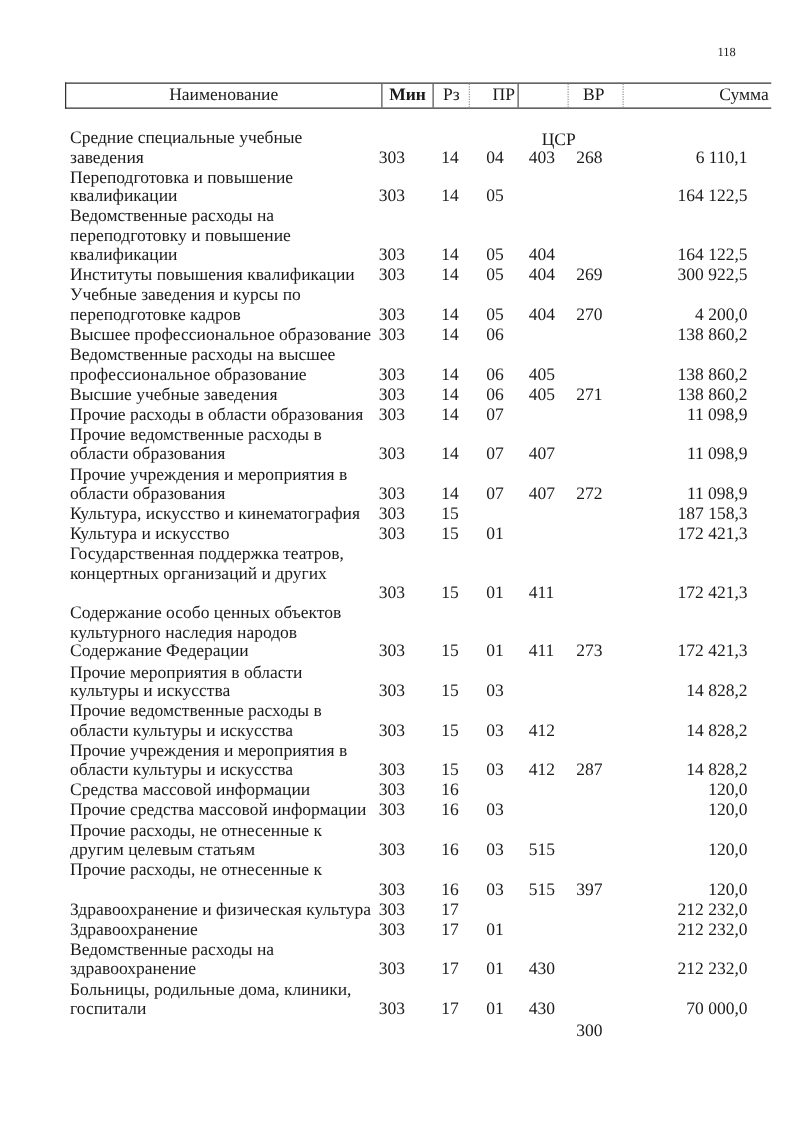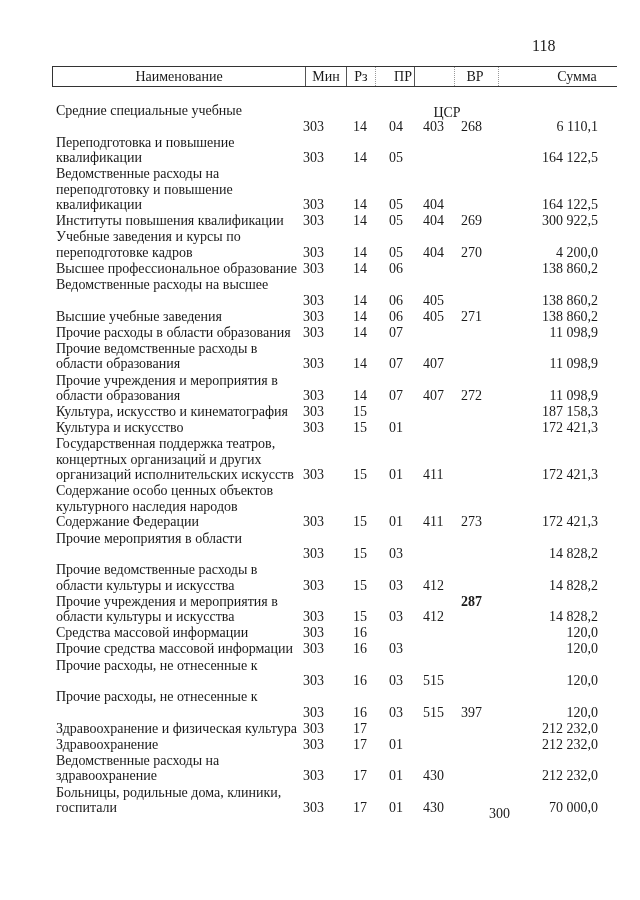--- a/index.html
+++ b/index.html
@@ -2,22 +2,22 @@
 <html><head>
 <meta charset="utf-8">
 <style>
   html, body { margin: 0; padding: 0; background: #ffffff; }
   body {
     width: 640px; height: 900px; position: relative; overflow: hidden;
     font-family: "Liberation Serif", "DejaVu Serif", serif;
     color: #1a1a1a;
   }
   .page-number {
-    position: absolute; left: 532px; top: 37px;
-    font-size: 16px;
+    position: absolute; left: 574px; top: 37px;
+    font-size: 10px;
   }
   .header {
     position: absolute; left: 52px; top: 66px; width: 564px; height: 19px;
     border-top: 1px solid #333; border-bottom: 1px solid #333; border-left: 1px solid #333;
     font-size: 14px;
   }
   .header .cell { position: absolute; top: 0; height: 19px; line-height: 19px; text-align: center; }
   .header .sep { position: absolute; top: 0; height: 19px; border-left: 1px solid #555; }
   .header .sep.light { border-left: 1px dotted #999; }
   .rows { position: absolute; left: 0; top: 0; width: 640px; }
@@ -32,37 +32,38 @@
   .row .sum { right: 42px; text-align: right; }
 </style>
 </head>
 <body>
 
 <div class="page-number">118</div>
 
 <div class="header">
   <div class="cell" style="left:0;width:252px;">Наименование</div>
   <div class="sep" style="left:252px;"></div>
-  <div class="cell" style="left:253px;width:40px;">Мин</div>
+  <div class="cell" style="left:253px;width:40px;font-weight:bold;">Мин</div>
   <div class="sep" style="left:293px;"></div>
   <div class="cell" style="left:294px;width:28px;">Рз</div>
   <div class="sep light" style="left:322px;"></div>
   <div class="cell" style="left:323px;width:36px;text-align:right;">ПР</div>
   <div class="sep" style="left:361px;"></div>
   <div class="cell" style="left:375px;width:38px;margin-top:36px;">ЦСР</div>
   <div class="sep light" style="left:401px;"></div>
   <div class="cell" style="left:402px;width:40px;">ВР</div>
   <div class="sep light" style="left:445px;"></div>
-  <div class="cell" style="left:466px;width:116px;text-align:center;">Сумма</div>
+  <div class="cell" style="left:446px;width:116px;text-align:right;">Сумма</div>
 </div>
 
 <div class="rows" id="rows">
     <div class="row" style="top: 103px;">
       <div class="name">
         <div>Средние специальные учебные</div>
+        <div>заведения</div>
       </div>
       <div class="c min" style="top: 15.5px;">303</div>
       <div class="c rz" style="top: 15.5px;">14</div>
       <div class="c pr" style="top: 15.5px;">04</div>
       <div class="c csr" style="top: 15.5px;">403</div>
       <div class="c vr" style="top: 15.5px;">268</div>
       <div class="c sum" style="top: 15.5px;">6 110,1</div>
     </div>
     <div class="row" style="top: 134.6px;">
       <div class="name">
@@ -119,20 +120,21 @@
       <div class="c min" style="top: 0px;">303</div>
       <div class="c rz" style="top: 0px;">14</div>
       <div class="c pr" style="top: 0px;">06</div>
       <div class="c csr" style="top: 0px;"></div>
       <div class="c vr" style="top: 0px;"></div>
       <div class="c sum" style="top: 0px;">138 860,2</div>
     </div>
     <div class="row" style="top: 277.1px;">
       <div class="name">
         <div>Ведомственные расходы на высшее</div>
+        <div>профессиональное образование</div>
       </div>
       <div class="c min" style="top: 15.5px;">303</div>
       <div class="c rz" style="top: 15.5px;">14</div>
       <div class="c pr" style="top: 15.5px;">06</div>
       <div class="c csr" style="top: 15.5px;">405</div>
       <div class="c vr" style="top: 15.5px;"></div>
       <div class="c sum" style="top: 15.5px;">138 860,2</div>
     </div>
     <div class="row" style="top: 308.7px;">
       <div class="name">
@@ -199,21 +201,20 @@
       <div class="c rz" style="top: 0px;">15</div>
       <div class="c pr" style="top: 0px;">01</div>
       <div class="c csr" style="top: 0px;"></div>
       <div class="c vr" style="top: 0px;"></div>
       <div class="c sum" style="top: 0px;">172 421,3</div>
     </div>
     <div class="row" style="top: 436.3px;">
       <div class="name">
         <div>Государственная поддержка театров,</div>
         <div>концертных организаций и других</div>
-        <div>организаций исполнительских искусств</div>
       </div>
       <div class="c min" style="top: 31px;">303</div>
       <div class="c rz" style="top: 31px;">15</div>
       <div class="c pr" style="top: 31px;">01</div>
       <div class="c csr" style="top: 31px;">411</div>
       <div class="c vr" style="top: 31px;"></div>
       <div class="c sum" style="top: 31px;">172 421,3</div>
     </div>
     <div class="row" style="top: 483.4px;">
       <div class="name">
@@ -224,20 +225,21 @@
       <div class="c min" style="top: 31px;">303</div>
       <div class="c rz" style="top: 31px;">15</div>
       <div class="c pr" style="top: 31px;">01</div>
       <div class="c csr" style="top: 31px;">411</div>
       <div class="c vr" style="top: 31px;">273</div>
       <div class="c sum" style="top: 31px;">172 421,3</div>
     </div>
     <div class="row" style="top: 530.5px;">
       <div class="name">
         <div>Прочие мероприятия в области</div>
+        <div>культуры и искусства</div>
       </div>
       <div class="c min" style="top: 15.5px;">303</div>
       <div class="c rz" style="top: 15.5px;">15</div>
       <div class="c pr" style="top: 15.5px;">03</div>
       <div class="c csr" style="top: 15.5px;"></div>
       <div class="c vr" style="top: 15.5px;"></div>
       <div class="c sum" style="top: 15.5px;">14 828,2</div>
     </div>
     <div class="row" style="top: 562.1px;">
       <div class="name">
@@ -253,21 +255,21 @@
     </div>
     <div class="row" style="top: 593.7px;">
       <div class="name">
         <div>Прочие учреждения и мероприятия в</div>
         <div>области культуры и искусства</div>
       </div>
       <div class="c min" style="top: 15.5px;">303</div>
       <div class="c rz" style="top: 15.5px;">15</div>
       <div class="c pr" style="top: 15.5px;">03</div>
       <div class="c csr" style="top: 15.5px;">412</div>
-      <div class="c vr" style="top: 0; font-weight: bold;">287</div>
+      <div class="c vr" style="top: 15px;">287</div>
       <div class="c sum" style="top: 15.5px;">14 828,2</div>
     </div>
     <div class="row" style="top: 625.3px;">
       <div class="name">
         <div>Средства массовой информации</div>
       </div>
       <div class="c min" style="top: 0px;">303</div>
       <div class="c rz" style="top: 0px;">16</div>
       <div class="c pr" style="top: 0px;"></div>
       <div class="c csr" style="top: 0px;"></div>
@@ -281,20 +283,21 @@
       <div class="c min" style="top: 0px;">303</div>
       <div class="c rz" style="top: 0px;">16</div>
       <div class="c pr" style="top: 0px;">03</div>
       <div class="c csr" style="top: 0px;"></div>
       <div class="c vr" style="top: 0px;"></div>
       <div class="c sum" style="top: 0px;">120,0</div>
     </div>
     <div class="row" style="top: 657.5px;">
       <div class="name">
         <div>Прочие расходы, не отнесенные к</div>
+        <div>другим целевым статьям</div>
       </div>
       <div class="c min" style="top: 15.5px;">303</div>
       <div class="c rz" style="top: 15.5px;">16</div>
       <div class="c pr" style="top: 15.5px;">03</div>
       <div class="c csr" style="top: 15.5px;">515</div>
       <div class="c vr" style="top: 15.5px;"></div>
       <div class="c sum" style="top: 15.5px;">120,0</div>
     </div>
     <div class="row" style="top: 689.1px;">
       <div class="name">
@@ -343,16 +346,16 @@
     </div>
     <div class="row" style="top: 784.5px;">
       <div class="name">
         <div>Больницы, родильные дома, клиники,</div>
         <div>госпитали</div>
       </div>
       <div class="c min" style="top: 15.5px;">303</div>
       <div class="c rz" style="top: 15.5px;">17</div>
       <div class="c pr" style="top: 15.5px;">01</div>
       <div class="c csr" style="top: 15.5px;">430</div>
-      <div class="c vr" style="top: 21px; margin-left: 28px;">300</div>
+      <div class="c vr" style="top: 33px;">300</div>
       <div class="c sum" style="top: 15.5px;">70 000,0</div>
     </div>
   </div>
 
 </body></html>

